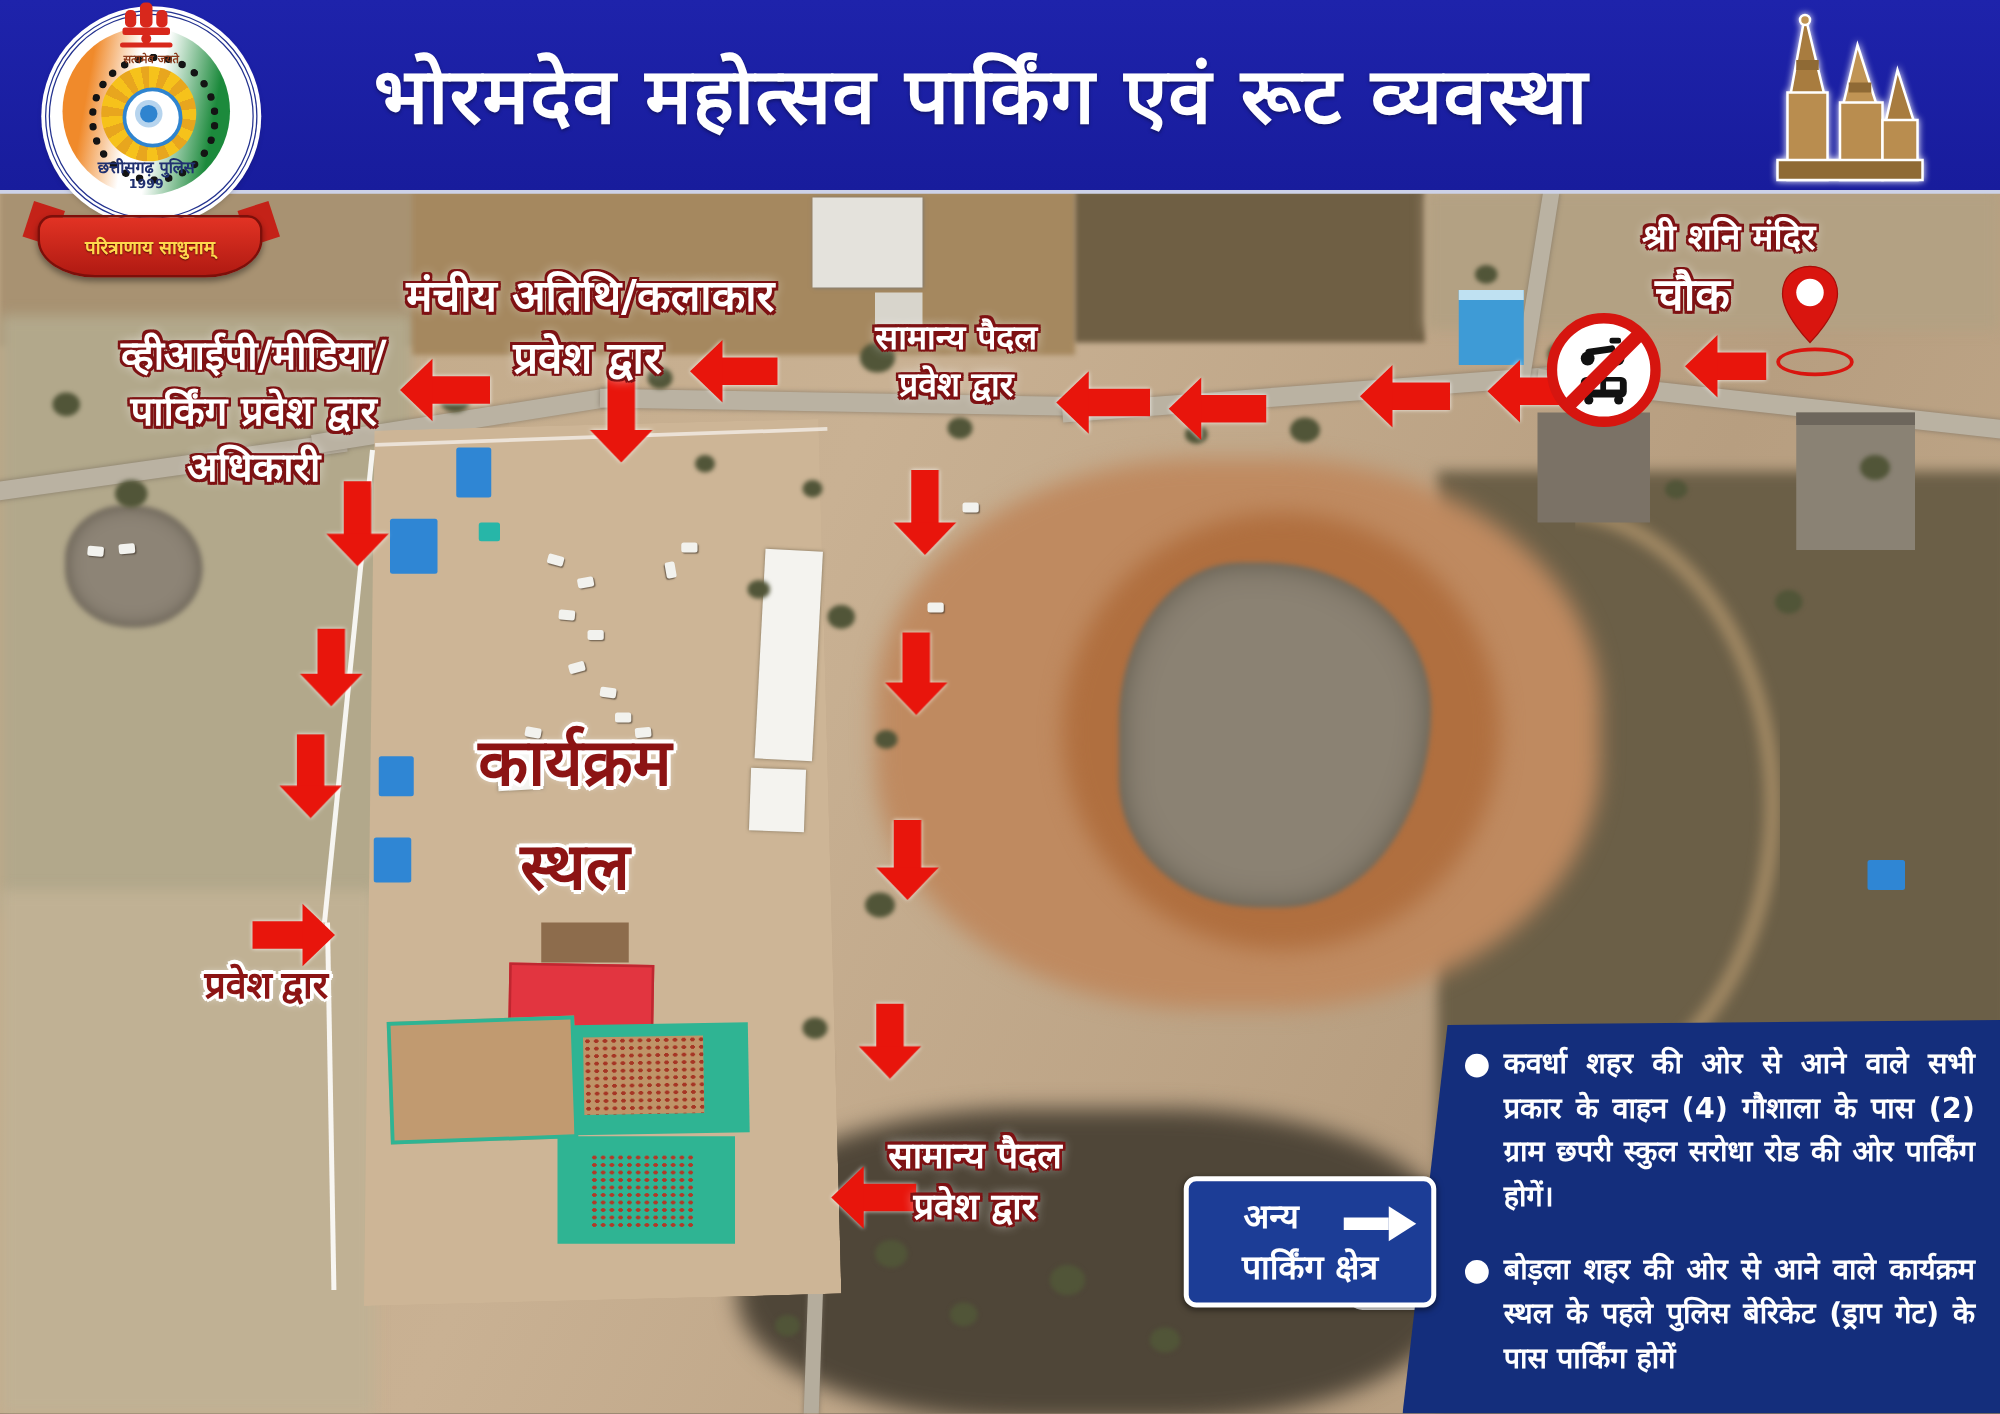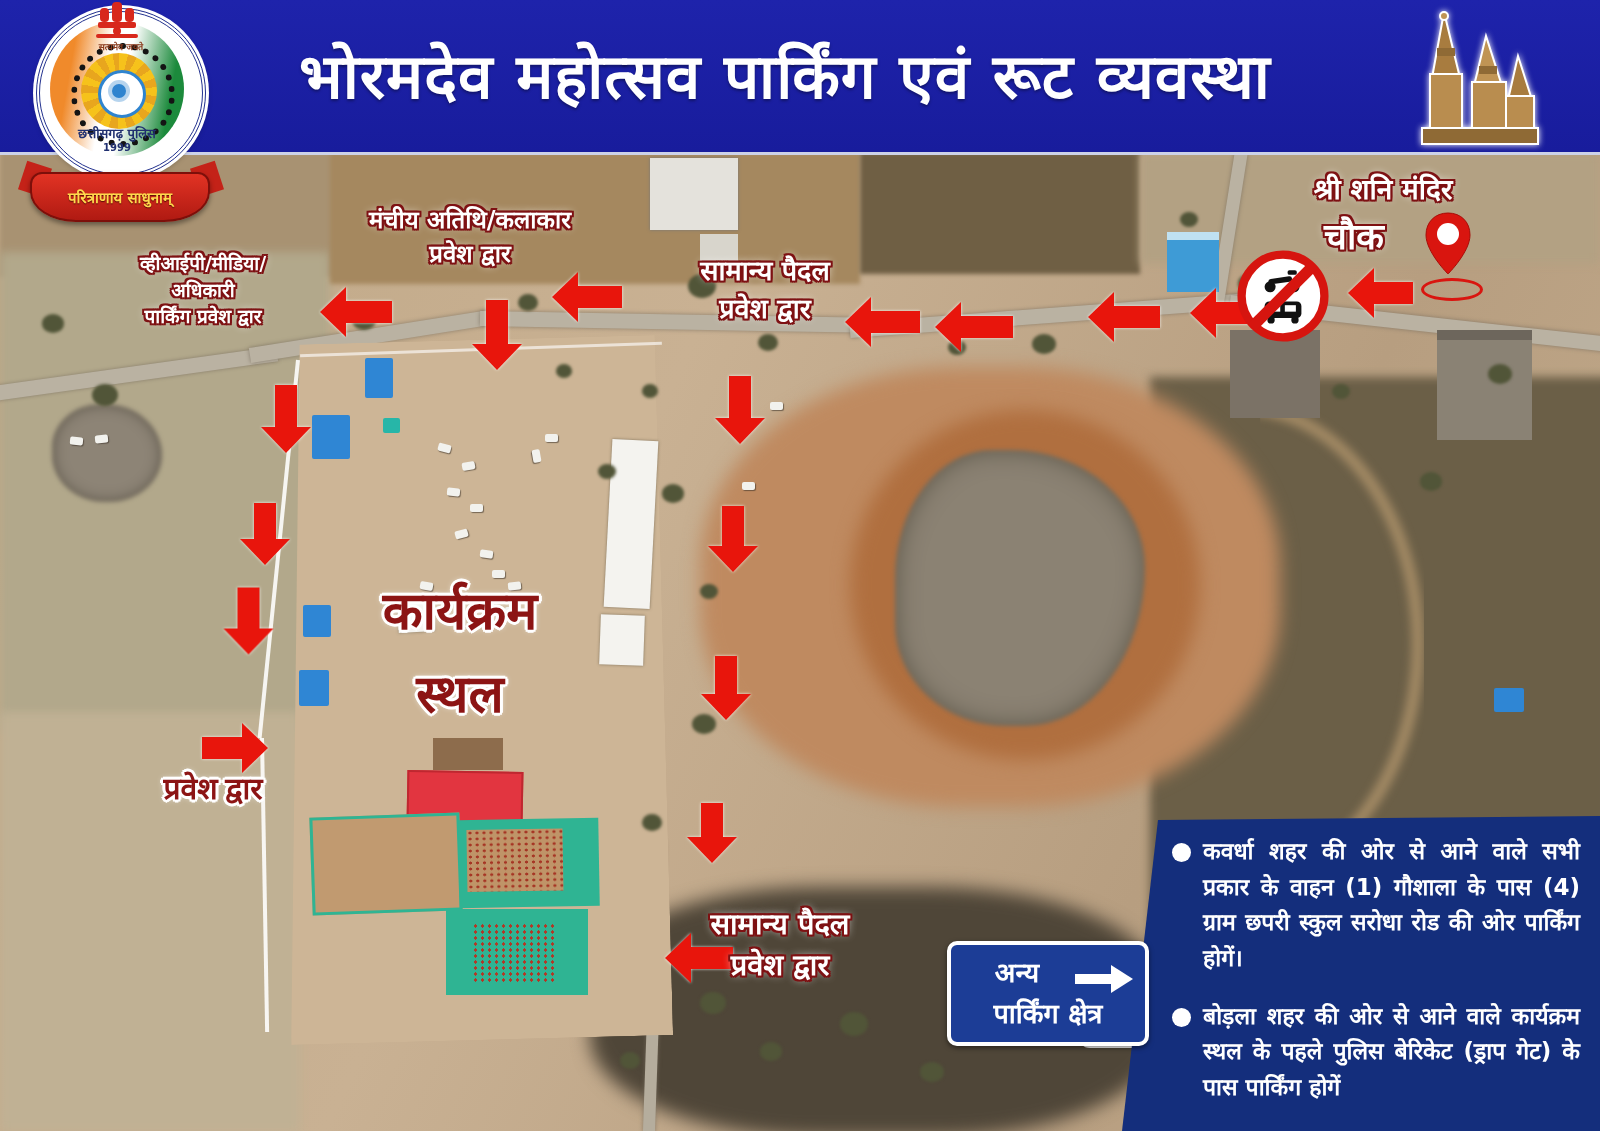--- a/index.html
+++ b/index.html
@@ -368,29 +368,29 @@
     <svg class="pin" viewBox="0 0 48 64">
       <path d="M24 1 C11 1 2 10 2 23 C2 40 24 62 24 62 C24 62 46 40 46 23 C46 10 37 1 24 1 Z" fill="#d9150f" stroke="#a80d08" stroke-width="1"></path>
       <circle cx="24" cy="22" r="11" fill="#ffffff"></circle>
     </svg>
     <div class="pin-ellipse"></div>
 
     <div class="lbl lblA" style="left:1288px;top:18px;width:190px;font-size:28px;">श्री शनि मंदिर</div>
     <div class="lbl lblA" style="left:1304px;top:60px;width:100px;font-size:36px;">चौक</div>
 
 
-    <div class="lbl lblA" style="left:325px;top:52px;width:290px;font-size:24px;">
+    <div class="lbl lblA" style="left:325px;top:62px;width:290px;font-size:35px;">
       <div>मंचीय अतिथि/कलाकार</div>
       <div>प्रवेश द्वार</div>
     </div>
 
-    <div class="lbl lblA" style="left:70px;top:98px;width:266px;font-size:19px;">
+    <div class="lbl lblA" style="left:70px;top:110px;width:266px;font-size:32px;">
       <div>व्हीआईपी/मीडिया/</div>
+      <div>पार्किंग प्रवेश द्वार</div>
       <div>अधिकारी</div>
-      <div>पार्किंग प्रवेश द्वार</div>
     </div>
 
     <div class="lbl lblA" style="left:660px;top:100px;width:210px;font-size:27px;">
       <div>सामान्य पैदल</div>
       <div>प्रवेश द्वार</div>
     </div>
 
     <div class="lbl lblB" style="left:340px;top:418px;width:240px;font-size:52px;line-height:1.6;">
       <div>कार्यक्रम</div>
       <div>स्थल</div>
@@ -410,21 +410,21 @@
           <i></i>
           <b></b>
         </div>
       <div class="l2">पार्किंग क्षेत्र</div>
     </div>
 
     <div class="panel">
       <div class="inner">
         <div class="brow">
           <div class="bdot"></div>
-          <div class="btxt">कवर्धा शहर की ओर से आने वाले सभी प्रकार के वाहन (1) गौशाला के पास (4) ग्राम छपरी स्कुल सरोधा रोड की ओर पार्किंग होगें।</div>
+          <div class="btxt">कवर्धा शहर की ओर से आने वाले सभी प्रकार के वाहन (4) गौशाला के पास (2) ग्राम छपरी स्कुल सरोधा रोड की ओर पार्किंग होगें।</div>
         </div>
         <div class="brow">
           <div class="bdot"></div>
           <div class="btxt">बोड़ला शहर की ओर से आने वाले कार्यक्रम स्थल के पहले पुलिस बेरिकेट (ड्राप गेट) के पास पार्किंग होगें</div>
         </div>
       </div>
     </div>
 
   </div>
 </div>

